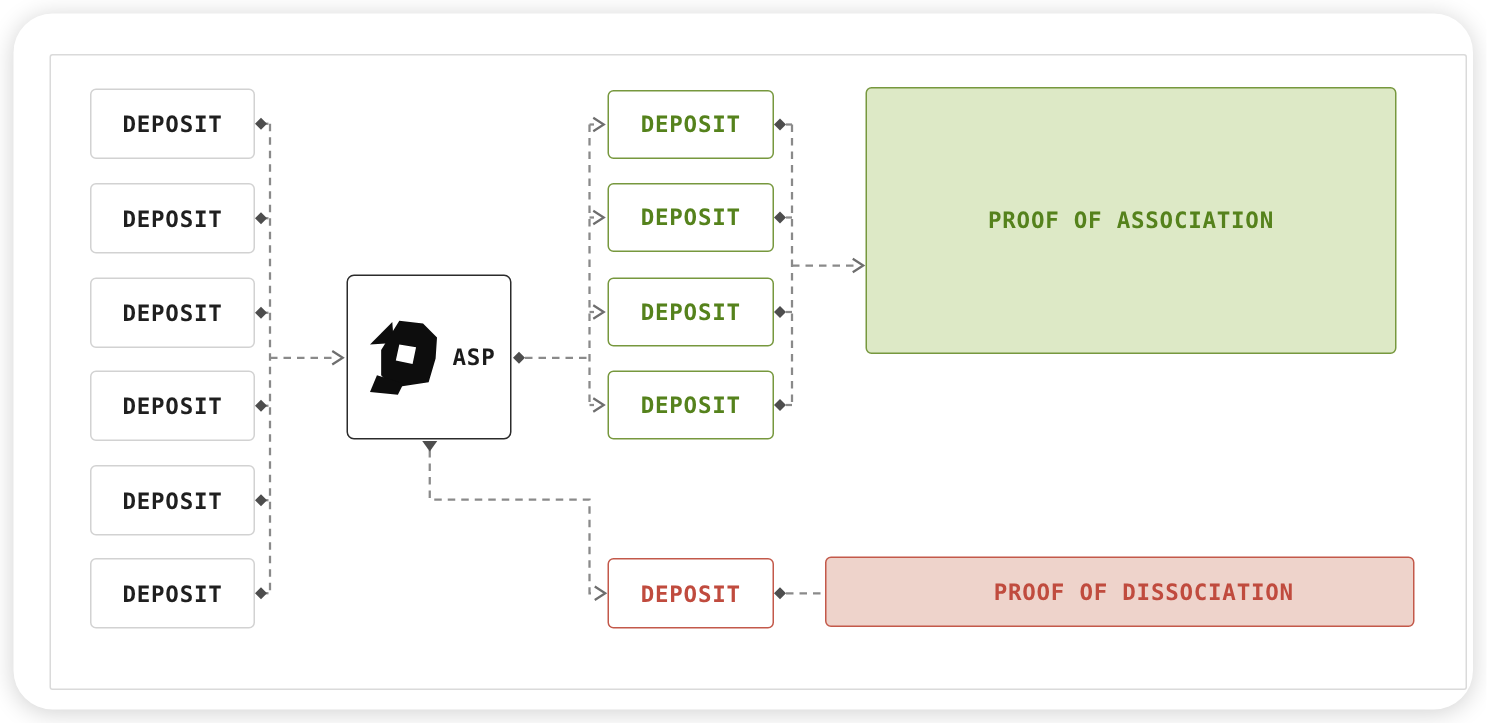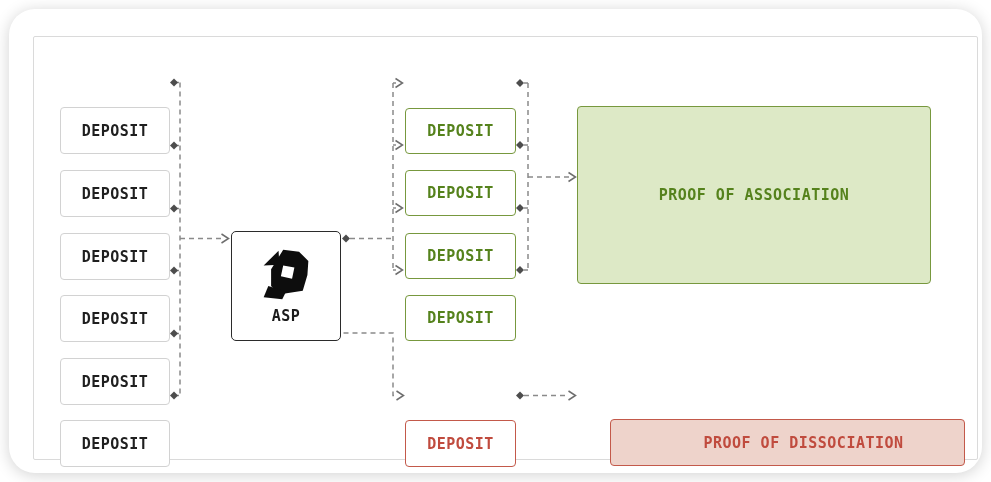--- a/index.html
+++ b/index.html
@@ -7,38 +7,38 @@
        font-family:"DejaVu Sans Mono","Liberation Mono",monospace;}
   .card{position:absolute;left:9px;top:9px;width:973px;height:464px;
         background:#ffffff;border-radius:26px;
         box-shadow:0 2px 16px rgba(0,0,0,0.18);}
   .frame{position:absolute;left:24px;top:27px;width:943px;height:422px;
          border:1px solid #dadada;border-radius:2px;background:#ffffff;}
   .connectors{position:absolute;left:0;top:0;width:991px;height:482px;
               pointer-events:none;}
   .box{position:absolute;display:flex;align-items:center;justify-content:center;
        background:#ffffff;box-sizing:border-box;border-radius:4px;
-       font-size:15px;font-weight:bold;letter-spacing:0.5px;margin-top:48px;}
+       font-size:15px;font-weight:bold;letter-spacing:0.5px;}
   .dep{border:1px solid var(--deposit-border,#d2d2d2);
        color:var(--deposit-text,#1f1f1f);width:110px;height:47px;left:60px;}
   .dep-green{border:1.5px solid var(--association-border,#77983e);
        color:var(--association-text,#55821c);width:111px;height:46px;left:405px;}
   .dep-red{border:1.5px solid var(--dissociation-border,#c3594a);
        color:var(--dissociation-text,#c04b3e);width:111px;height:47px;left:405px;top:372px;}
   .proof-assoc{left:577px;top:58px;width:354px;height:178px;
        background:var(--association-fill,#dde9c6);
        border:1.5px solid var(--association-border,#77983e);
        color:var(--association-text,#55821c);}
-  .proof-dissoc{left:610px;top:371px;width:355px;height:47px;
+  .proof-dissoc{left:550px;top:371px;width:393px;height:47px;
        background:var(--dissociation-fill,#eed3cb);
        border:1.5px solid var(--dissociation-border,#c3594a);
        color:var(--dissociation-text,#c04b3e);padding-left:32px;}
   .asp{left:231px;top:183px;width:110px;height:110px;
        border:1.5px solid #2b2b2b;border-radius:5px;
-       flex-direction:column;gap:6px;color:#1b1b1b;}
+       flex-direction:row;gap:6px;color:#1b1b1b;}
   .asp-logo{display:block;}
   .lbl{white-space:nowrap;}
 </style>
 </head>
 <body>
 
 <div class="card">
   <div class="frame"></div>
 </div>
 

